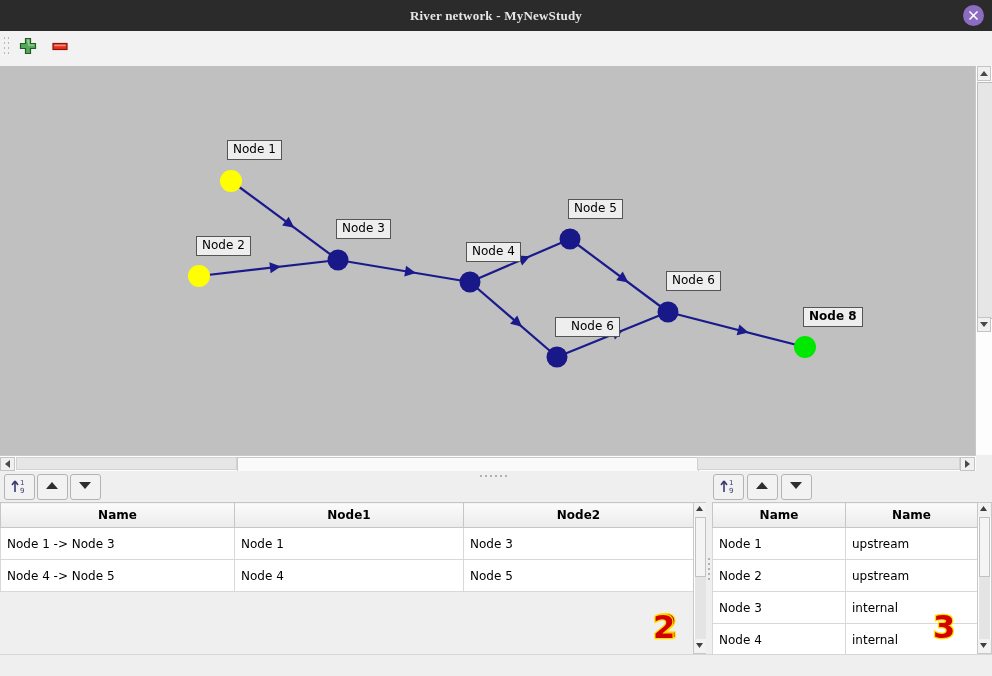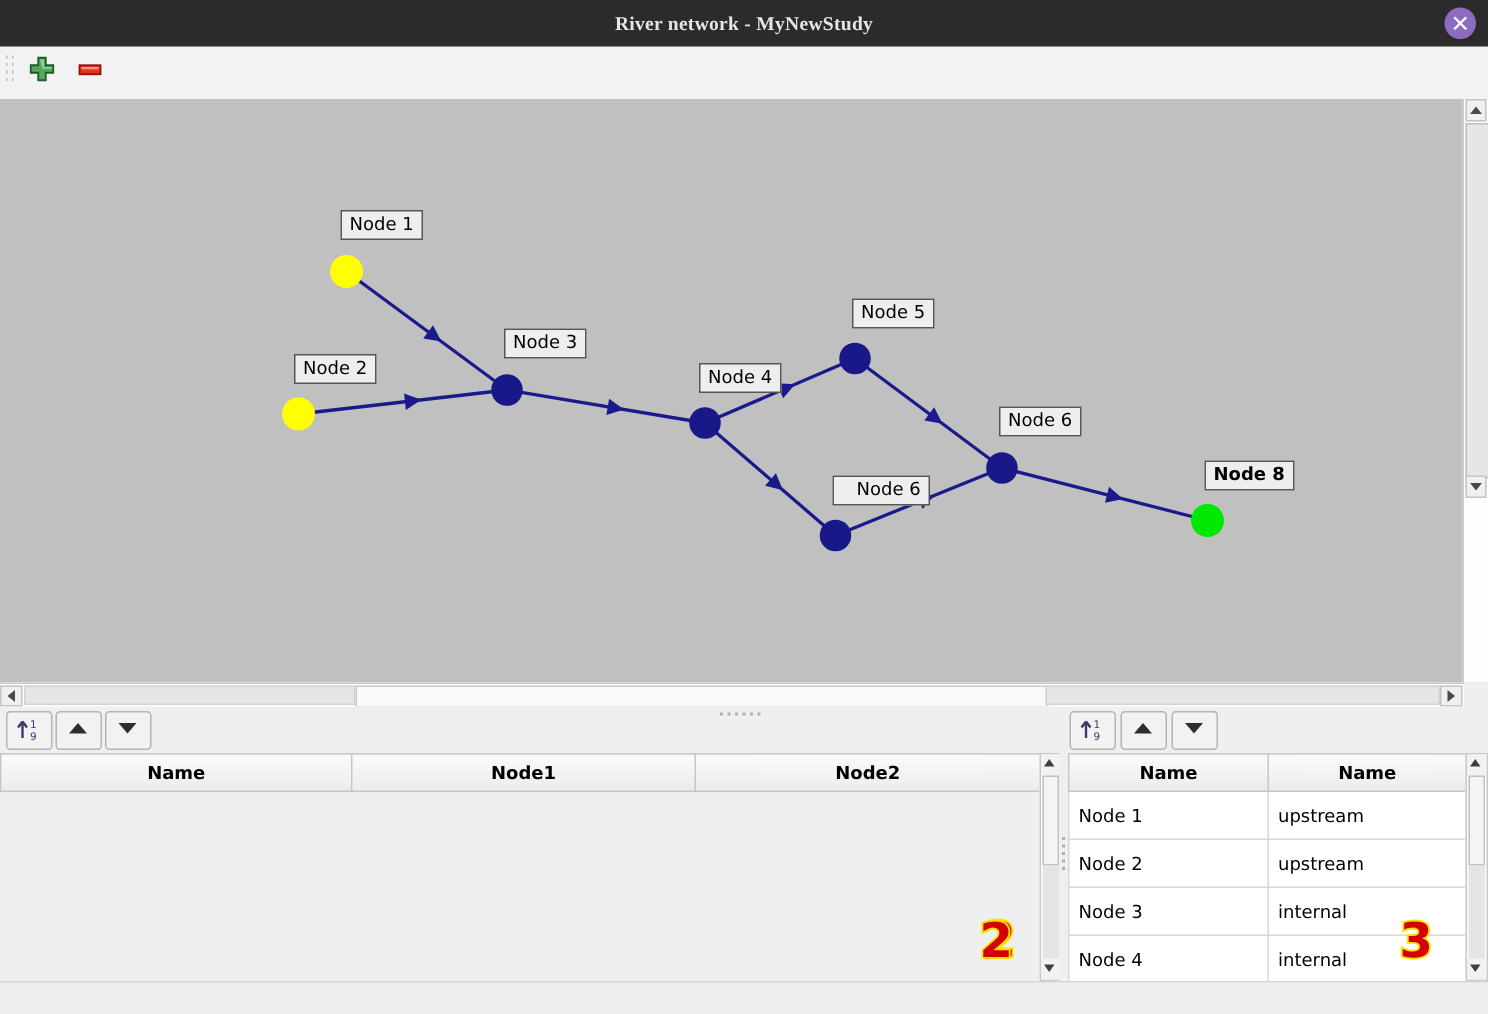--- a/index.html
+++ b/index.html
@@ -383,20 +383,30 @@
             <col style="width:230px">
           </colgroup>
         <thead>
             <tr>
               <th>Name</th>
               <th>Node1</th>
               <th>Node2</th>
             </tr>
           </thead>
         <tbody>
+            <tr>
+              <td>Node 1 -&gt; Node 3</td>
+              <td>Node 1</td>
+              <td>Node 3</td>
+            </tr>
+            <tr>
+              <td>Node 4 -&gt; Node 5</td>
+              <td>Node 4</td>
+              <td>Node 5</td>
+            </tr>
           </tbody>
       </table>
     </div>
 
     <div class="vscroll-tbl" style="left:693px; height:152px;">
       <div class="sb-arrow" style="left:0; top:0; width:13px; height:14px; border:none; background:#f2f2f2;">
         <svg width="11" height="12" viewBox="0 0 11 12">
           <polygon points="5.5,3 9,8 2,8" fill="#3f3f3f"></polygon>
         </svg>
       </div>

